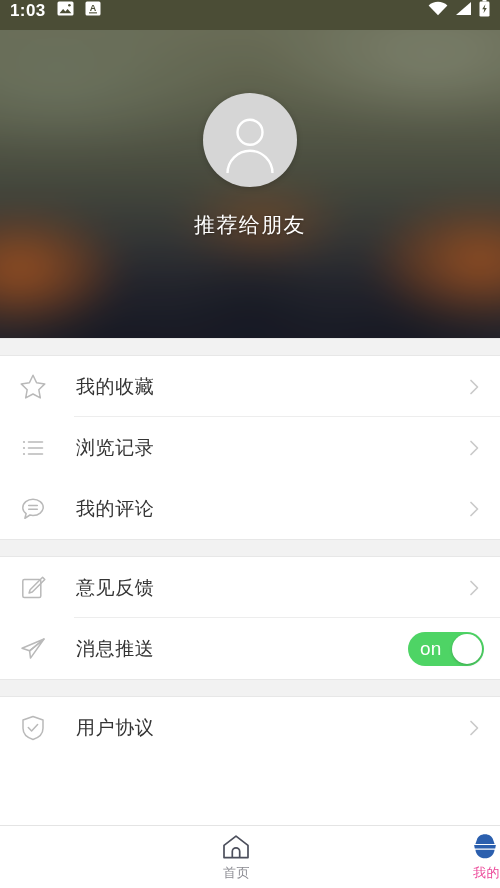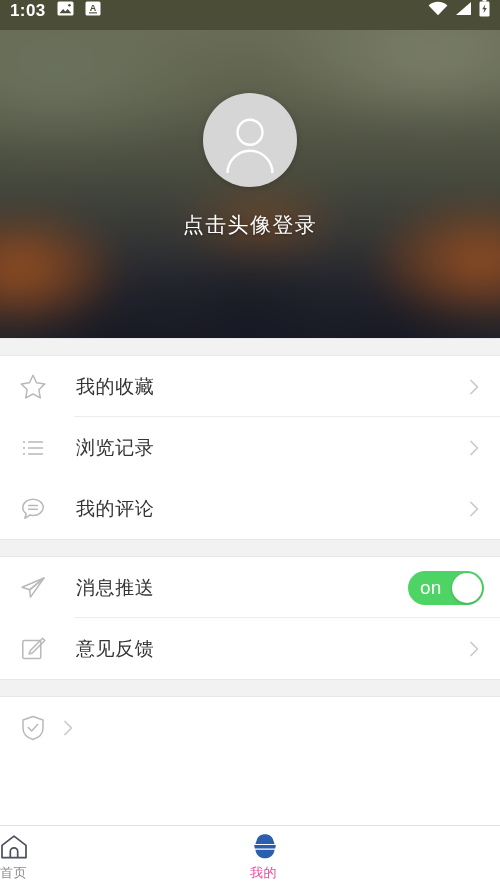--- a/index.html
+++ b/index.html
@@ -89,21 +89,21 @@
   }
 
   
   .tabbar{
     position:absolute; left:0; bottom:0; width:100%; height:63px;
     background:#fff; border-top:1px solid #e4e4e4;
     display:flex; align-items:center;
   }
   .tab{
     flex:1; height:100%; display:flex; flex-direction:column;
-    align-items:flex-start; justify-content:center; gap:3px;
+    align-items:flex-end; justify-content:center; gap:3px;
   }
   .tab-ico{ height:28px; display:flex; align-items:center; justify-content:center; }
   .tab-label{ font-size:13px; color:#8b8b92; letter-spacing:.5px; }
   .tab.active .tab-label{ color:#ec4899; }
 </style>
 </head>
 <body>
 
 <div id="app">
 
@@ -151,21 +151,21 @@
   <div class="hero">
     <div class="hero-bg"></div>
     <div class="hero-scrim"></div>
     <div class="hero-inner">
       <div class="avatar">
         <svg width="64" height="64" viewBox="0 0 64 64">
           <circle cx="32" cy="23" r="12.5" fill="none" stroke="#ffffff" stroke-width="2.4"></circle>
           <path d="M9.5 64a22.5 22.5 0 0 1 45 0" fill="none" stroke="#ffffff" stroke-width="2.4"></path>
         </svg>
       </div>
-      <div class="hero-label">点击头像登录</div>
+      <div class="hero-label">推荐给朋友</div>
     </div>
   </div>
 
   <div class="gap"></div>
   <div class="section">
 
     <div class="row">
       <span class="row-ico">
         <svg width="30" height="30" viewBox="0 0 30 30">
             <path d="M15 3.2l3.6 7.6 8.2 1.1-6 5.8 1.5 8.2L15 22l-7.3 3.9 1.5-8.2-6-5.8 8.2-1.1z" fill="none" stroke="#b9b9b9" stroke-width="1.5" stroke-linejoin="round"></path>
@@ -214,59 +214,60 @@
       <span class="row-sep"></span>
     </div>
   </div>
 
   <div class="gap"></div>
   <div class="section">
 
     <div class="row">
       <span class="row-ico">
         <svg width="30" height="30" viewBox="0 0 30 30">
+            <rect x="4.8" y="6.5" width="18" height="18" rx="1.5" fill="none" stroke="#b9b9b9" stroke-width="1.5"></rect>
+            <path d="M24.6 4.3 26.8 6.5 14.3 19l-3.2 1 1-3.2z" fill="none" stroke="#b9b9b9" stroke-width="1.5" stroke-linejoin="round"></path>
+          </svg>
+      </span>
+      <span class="row-label">意见反馈</span>
+      <span class="chev">
+        <svg width="20" height="20" viewBox="0 0 20 20">
+            <path d="M7 3.5 13.5 10 7 16.5" fill="none" stroke="#cacaca" stroke-width="1.7" stroke-linecap="round" stroke-linejoin="round"></path>
+          </svg>
+      </span>
+      <span class="row-sep"></span>
+    </div>
+
+    <div class="row">
+      <span class="row-ico">
+        <svg width="30" height="30" viewBox="0 0 30 30">
             <path d="M26 5 4 14.2l7.6 2.6L26 5z" fill="none" stroke="#b9b9b9" stroke-width="1.5" stroke-linejoin="round"></path>
             <path d="M26 5 11.6 16.8l.9 7.3L26 5z" fill="none" stroke="#b9b9b9" stroke-width="1.5" stroke-linejoin="round"></path>
           </svg>
       </span>
       <span class="row-label">消息推送</span>
       <span class="toggle">
         <span class="toggle-txt">on</span>
         <span class="toggle-knob"></span>
       </span>
       <span class="row-sep"></span>
     </div>
 
-    <div class="row">
-      <span class="row-ico">
-        <svg width="30" height="30" viewBox="0 0 30 30">
-            <rect x="4.8" y="6.5" width="18" height="18" rx="1.5" fill="none" stroke="#b9b9b9" stroke-width="1.5"></rect>
-            <path d="M24.6 4.3 26.8 6.5 14.3 19l-3.2 1 1-3.2z" fill="none" stroke="#b9b9b9" stroke-width="1.5" stroke-linejoin="round"></path>
-          </svg>
-      </span>
-      <span class="row-label">意见反馈</span>
-      <span class="chev">
-        <svg width="20" height="20" viewBox="0 0 20 20">
-            <path d="M7 3.5 13.5 10 7 16.5" fill="none" stroke="#cacaca" stroke-width="1.7" stroke-linecap="round" stroke-linejoin="round"></path>
-          </svg>
-      </span>
-      <span class="row-sep"></span>
-    </div>
-
   </div>
 
   <div class="gap"></div>
   <div class="section">
     <div class="row">
       <span class="row-ico">
         <svg width="30" height="30" viewBox="0 0 30 30">
             <path d="M15 3.5 25 7v8.3c0 5.2-4 9.3-10 11.2-6-1.9-10-6-10-11.2V7z" fill="none" stroke="#b9b9b9" stroke-width="1.5" stroke-linejoin="round"></path>
             <path d="M10.3 14.6 13.6 18l6-6.4" fill="none" stroke="#b9b9b9" stroke-width="1.5" stroke-linecap="round" stroke-linejoin="round"></path>
           </svg>
       </span>
+      <span class="row-label">用户协议</span>
       <span class="chev">
         <svg width="20" height="20" viewBox="0 0 20 20">
             <path d="M7 3.5 13.5 10 7 16.5" fill="none" stroke="#cacaca" stroke-width="1.7" stroke-linecap="round" stroke-linejoin="round"></path>
           </svg>
       </span>
 
     </div>
   </div>
 
   <div class="tabbar">

